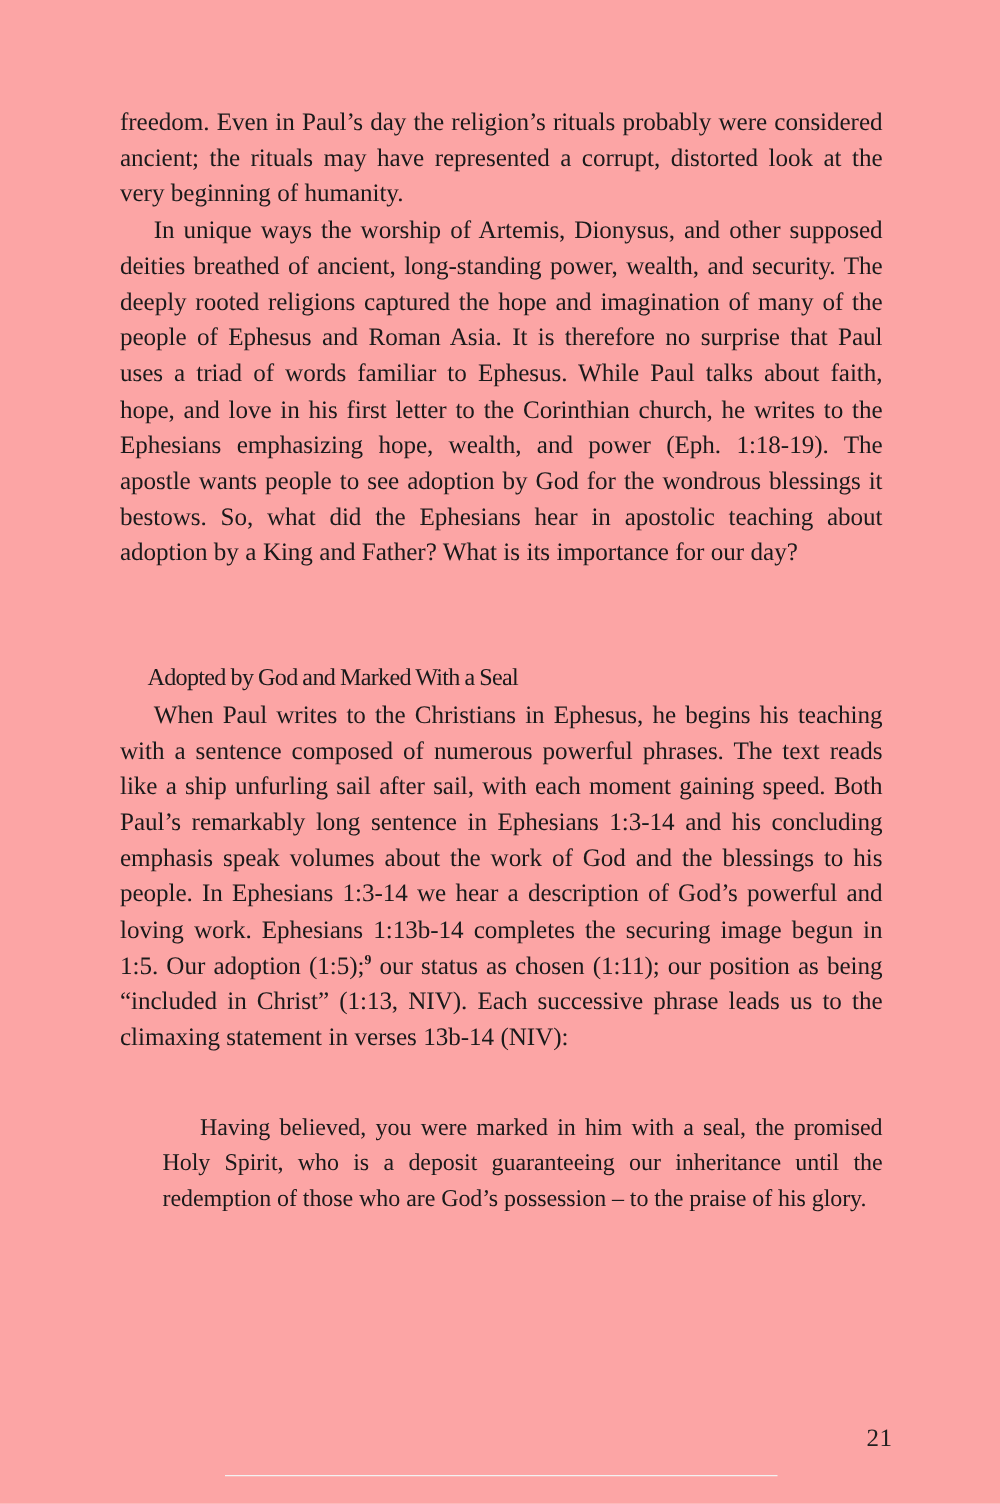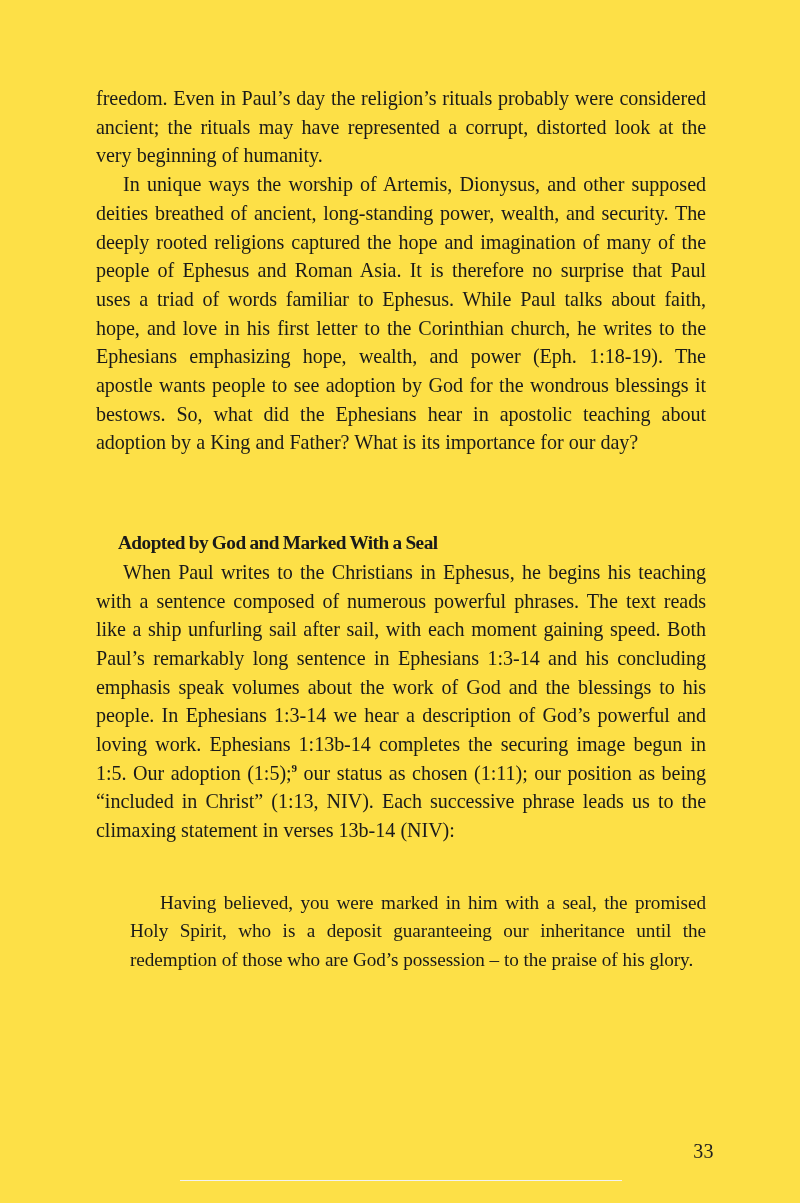--- a/index.html
+++ b/index.html
@@ -12,21 +12,21 @@
     height: 1203px;
     position: relative;
     font-family: "Liberation Serif", "DejaVu Serif", serif;
     color: #1a1a1a;
     overflow: hidden;
   }
 
   .page {
     position: absolute;
     inset: 0;
-    background: #fde047;
+    background: #fca5a5;
     padding-left: 42px;
   }
 
   .text-column {
     position: absolute;
     left: 96px;
     top: 84px;
     width: 610px;
   }
 
@@ -46,21 +46,21 @@
   }
 
   p.body-par.first {
     text-indent: 0;
   }
 
   h2.section-heading {
     margin: 0;
     font-size: 19.3px;
     line-height: 28.7px;
-    font-weight: bold;
+    font-weight: normal;
     text-indent: 22px;
     letter-spacing: -0.55px;
     word-spacing: -0.4px;
     font-family: "Liberation Serif", "DejaVu Serif", serif;
   }
 
   .gap-before-heading { height: 72px; }
 
   blockquote.pull-quote {
     margin: 0;
@@ -123,17 +123,17 @@
     <p class="body-par indent"><span>When Paul writes to the Christians in Ephesus, he begins his teaching with a sentence composed of numerous powerful phrases. The text reads like a ship unfurling sail after sail, with each moment gaining speed. Both Paul’s remarkably long sentence in Ephesians 1:3-14 and his concluding emphasis speak volumes about the work of God and the blessings to his people. In Ephesians 1:3-14 we hear a description of God’s powerful and loving work. Ephesians 1:13b-14 completes the securing image begun in 1:5. Our adoption (1:5);</span><sup class="footnote-ref">9</sup><span> our status as chosen (1:11); our position as being “included in Christ” (1:13, NIV). Each successive phrase leads us to the climaxing statement in verses 13b-14 (NIV):</span></p>
 
     <div class="quote-wrap">
       <blockquote class="pull-quote">
         <p>Having believed, you were marked in him with a seal, the promised Holy Spirit, who is a deposit guaranteeing our inheritance until the redemption of those who are God’s possession – to the praise of his glory.</p>
       </blockquote>
     </div>
 
   </div>
 
-  <div class="page-number">33</div>
+  <div class="page-number">21</div>
 
   <div class="scan-line"></div>
 
 </div>
 
 </body></html>

